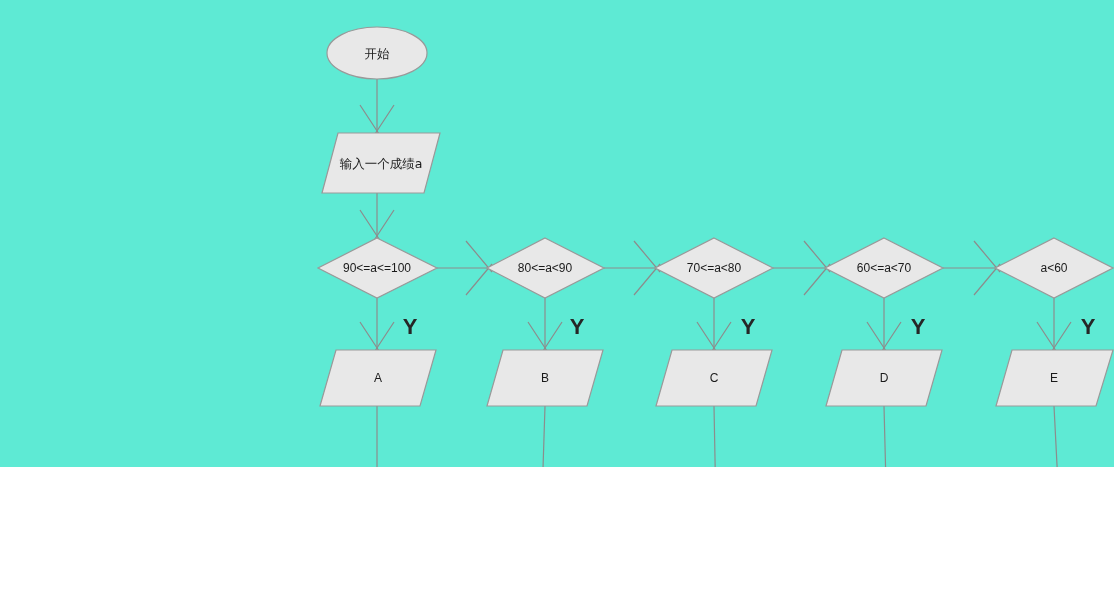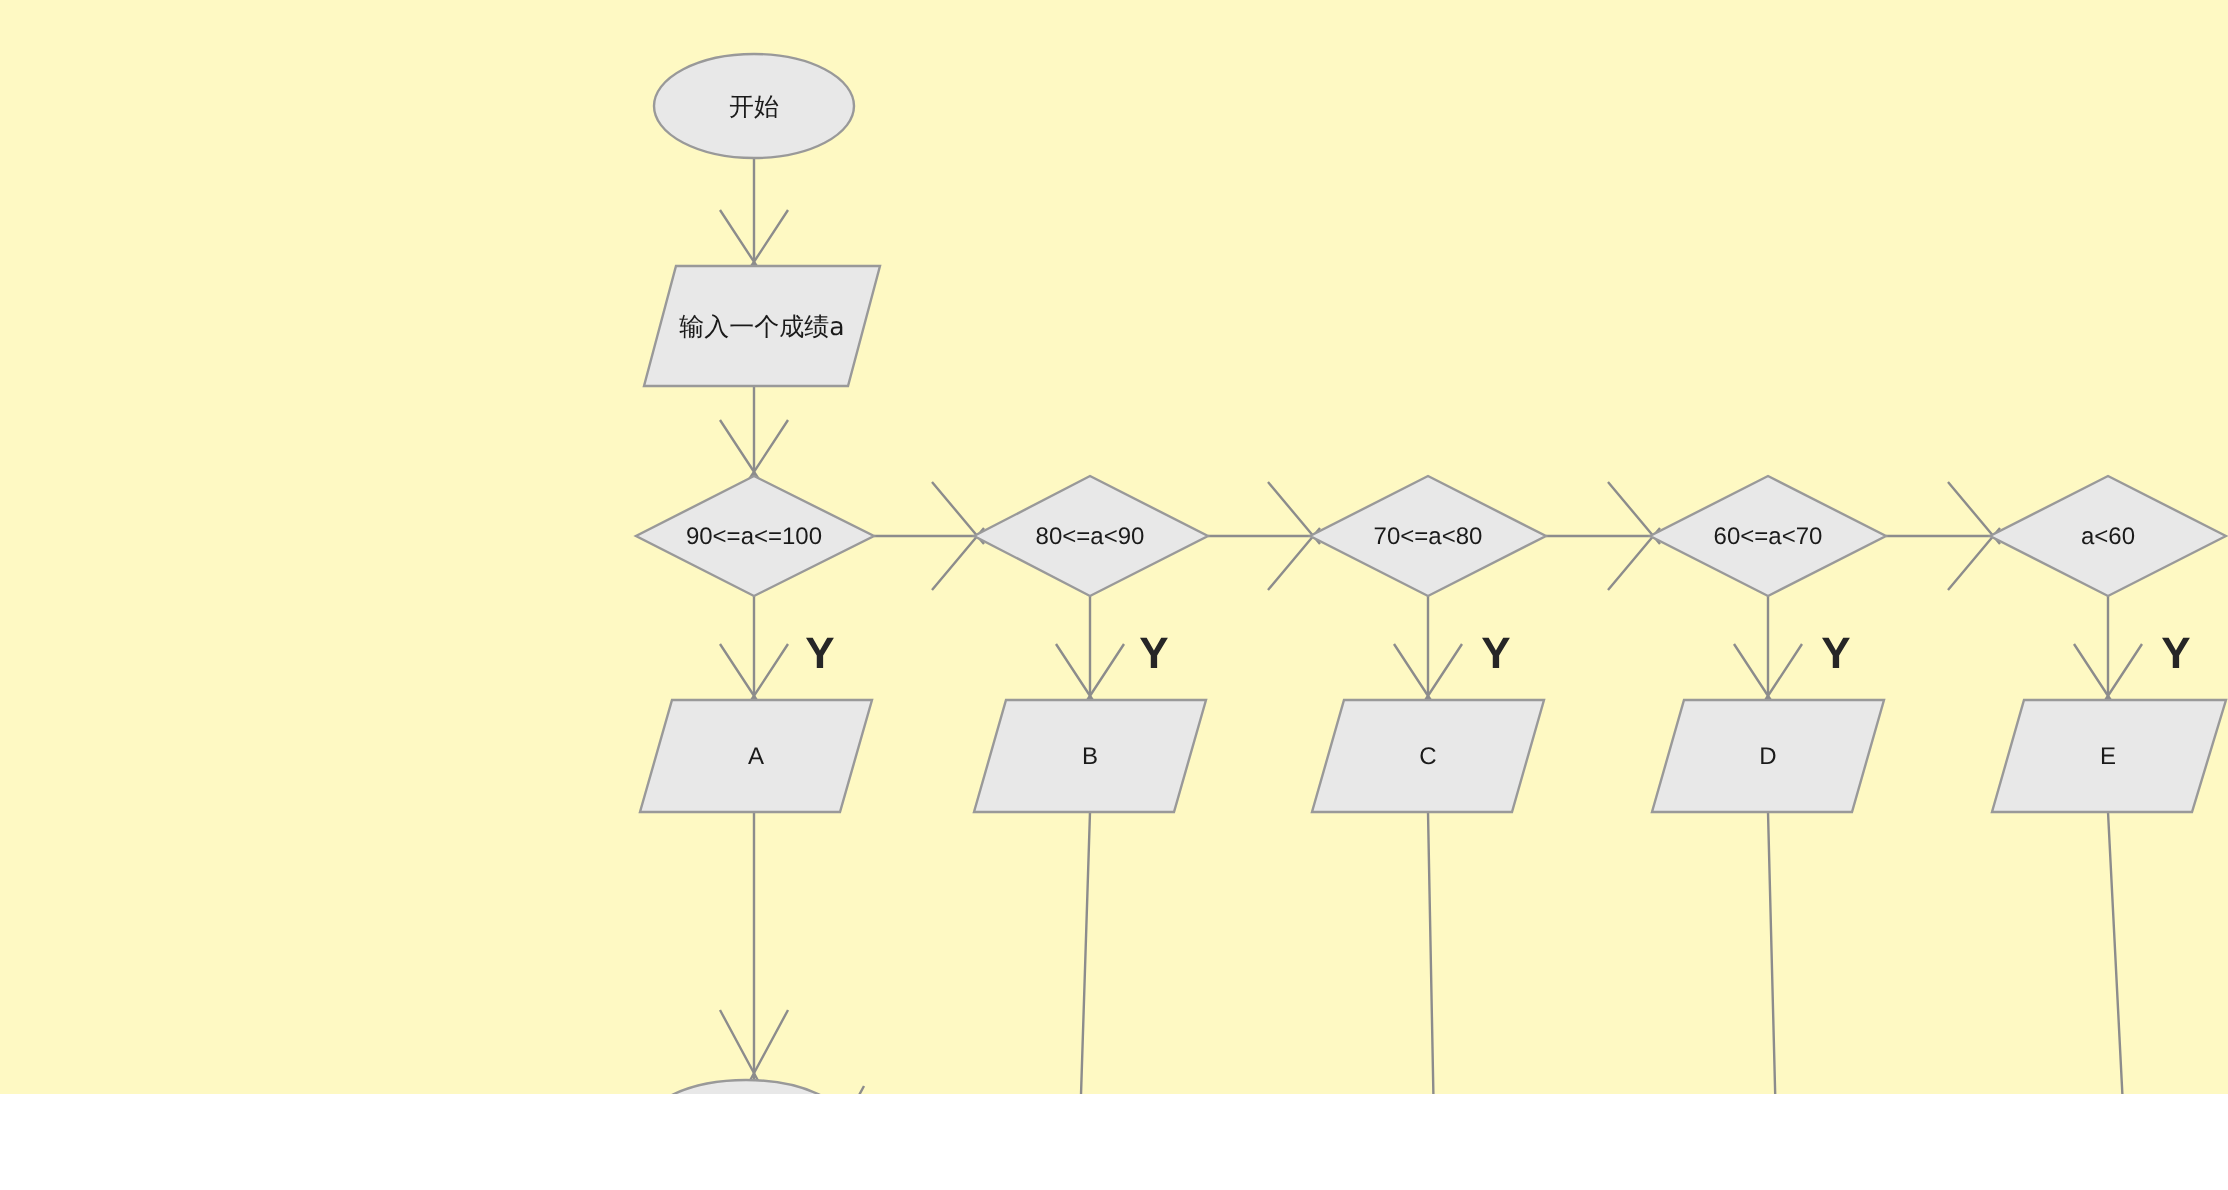--- a/index.html
+++ b/index.html
@@ -7,22 +7,22 @@
     margin: 0;
     padding: 0;
     background: #ffffff;
   }
   body {
     font-family: "Liberation Sans", "DejaVu Sans", sans-serif;
   }
   #canvas-wrap {
     position: relative;
     width: 1114px;
-    height: 547px;
-    background: #fef9c3;
+    height: 467px;
+    background: #5eead4;
     overflow: hidden;
   }
   svg#flowchart {
     display: block;
     width: 1114px;
     height: 595px;
   }
   .node-shape {
     fill: #e8e8e8;
     stroke: #999999;

